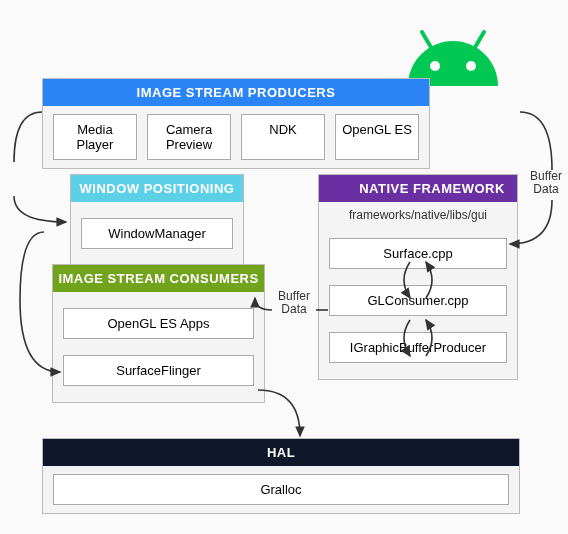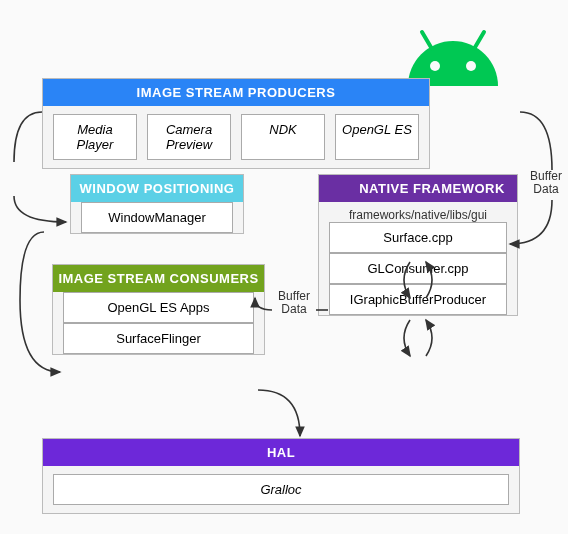--- a/index.html
+++ b/index.html
@@ -27,35 +27,35 @@
     font-weight: bold;
     font-size: 13px;
     letter-spacing: 0.5px;
     color: #fff;
     padding: 6px 0;
   }
   .hdr-blue   { background: #2a84f6; }
   .hdr-skyb   { background: #5bd0e6; }
   .hdr-olive  { background: #72a31d; }
   .hdr-purple { background: #6a2fa3; padding-left: 28px; }
-  .hdr-teal   { background: #6d28d9; }
+  .hdr-teal   { background: #0f172a; }
   .cell {
     background: #fff;
     border: 1px solid #aaa;
     font-size: 13px;
     text-align: center;
     padding: 7px 4px;
-    margin: 0 10px;
+    margin: 16px 10px;
   }
   .cell-row {
     display: flex;
     gap: 10px;
     padding: 8px 10px;
   }
-  .cell-row .cell { margin: 0; flex: 1; font-style: italic; }
+  .cell-row .cell { margin: 0; flex: 1; }
   .label {
     position: absolute;
     font-size: 12px;
     text-align: center;
     line-height: 1.1;
     color: #333;
   }
   .subcap {
     font-size: 12px;
     text-align: center;

